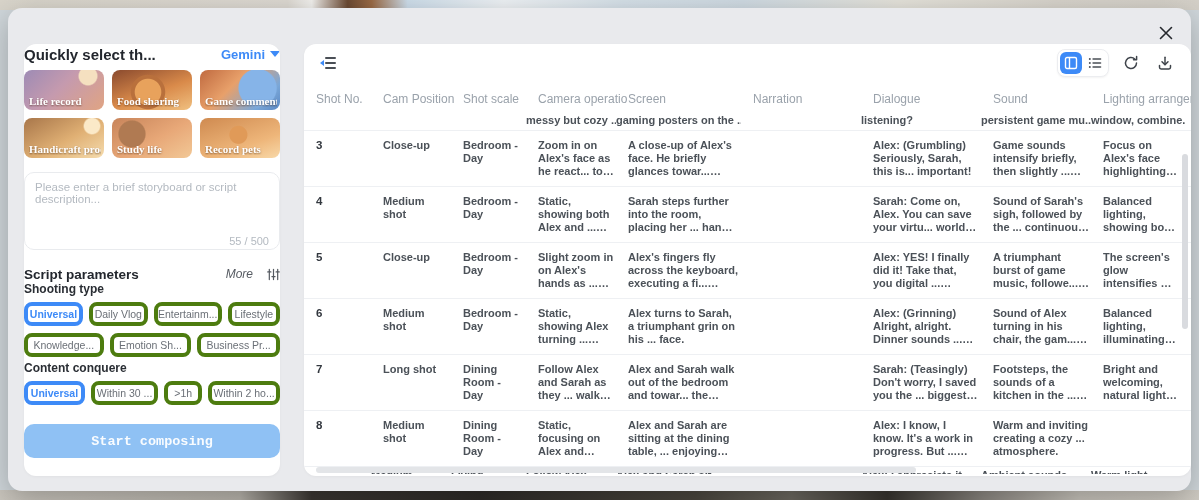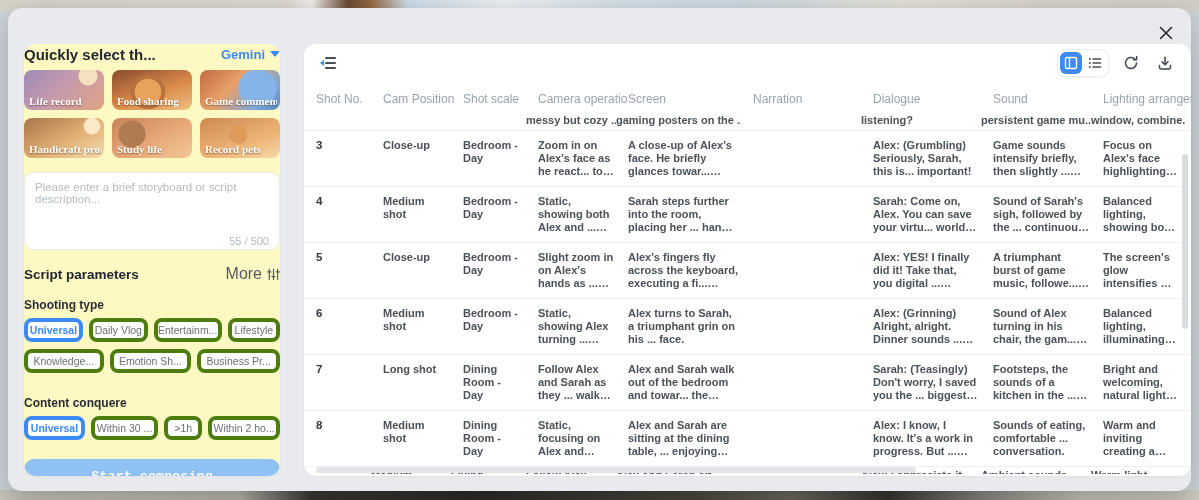--- a/index.html
+++ b/index.html
@@ -10,21 +10,21 @@
   .bg-strip-bottom { position:absolute; left:0; bottom:0; width:1199px; height:10px;
     background:linear-gradient(90deg,#c9c5bd 0%,#b8b4ac 20%,#3a3632 26%,#2e2b28 40%,#4a463e 58%,#6b675f 66%,#36332e 74%,#8a8680 82%,#c6c2ba 90%,#cfcbc3 100%); }
 
   .modal { position:absolute; left:8px; top:8px; width:1183px; height:483px;
     background:#e9eaed; border-radius:14px; box-shadow:0 8px 30px rgba(0,0,0,.25); }
   .close-btn { position:absolute; top:14px; right:14px; width:22px; height:22px;
     display:flex; align-items:center; justify-content:center; cursor:pointer; color:#2b2e33; }
 
   
   .sidebar-card { position:absolute; left:16px; top:36px; width:256px; height:432px;
-    background:#fef9c3; border-radius:12px; padding:0; overflow:hidden;
+    background:#ffffff; border-radius:12px; padding:0; overflow:hidden;
     box-shadow:0 1px 3px rgba(0,0,0,.04); }
   .sb-head { display:flex; align-items:center; justify-content:space-between; height:20px; margin-bottom:6px; }
   .sb-title { font-size:15px; font-weight:700; color:#23272e; }
   .model-select { display:flex; align-items:center; gap:5px; color:#3d8af7; font-size:13px; font-weight:700; cursor:pointer; }
   .caret-down { width:0; height:0; border-left:5px solid transparent; border-right:5px solid transparent; border-top:6px solid #3d8af7; }
 
   .tpl-grid { display:grid; grid-template-columns:repeat(3,1fr); gap:8px; margin-bottom:14px; }
   .tpl-card { position:relative; height:40px; border-radius:8px; overflow:hidden; cursor:pointer; }
   .tpl-label { position:absolute; left:5px; right:3px; bottom:3px; color:#fff; font-size:11px; font-weight:700;
     white-space:nowrap; overflow:hidden; text-shadow:0 1px 2px rgba(60,30,10,.55);font-family:Liberation Serif, serif; }
@@ -35,23 +35,23 @@
   .tpl-4 { background:radial-gradient(circle at 48% 42%, #e09a58 0 18%, transparent 20%), linear-gradient(160deg,#cf8a50 0%,#eeb67a 65%,#f8d8a8 100%); }
   .tpl-5 { background:radial-gradient(circle at 25% 40%, #b07a52 0 20%, transparent 22%), linear-gradient(150deg,#c8845a 0%,#e8a878 55%,#f2c896 100%); }
 
   .desc-box { position:relative; height:78px; border:1px solid #e9ebee; border-radius:10px;
     background:#fff; margin-bottom:16px; padding:8px 10px 18px; }
   .desc-box textarea { width:100%; height:100%; border:none; outline:none; resize:none;
     font-family:"Liberation Sans",sans-serif; font-size:11.5px; color:#33383f; background:transparent; }
   .desc-box textarea::placeholder { color:#b4bac1; }
   .char-count { position:absolute; right:10px; bottom:2px; font-size:11px; color:#b4bac1; }
 
-  .params-head { display:flex; align-items:center; justify-content:space-between; height:16px; margin-bottom:16px; }
+  .params-head { display:flex; align-items:center; justify-content:space-between; height:16px; margin-bottom:0; }
   .params-title { font-size:13.5px; font-weight:700; color:#23272e; }
-  .more-link { display:flex; align-items:center; gap:5px; font-size:16px; color:#555a61; cursor:pointer; }
+  .more-link { display:flex; align-items:center; gap:14px; font-size:12px; color:#555a61; cursor:pointer;font-style:italic; }
 
   .group-label { font-size:12px; font-weight:700; color:#2a2e34; height:14px; margin-bottom:6px; }
   .chip-row { display:flex; gap:6px; margin-bottom:7px; }
   .chip { height:24px; display:flex; align-items:center; justify-content:center; padding:0 8px;
     background:#fff; border:4px solid #4d7c0f; border-radius:8px; font-size:10.5px; color:#6b7077;
     white-space:nowrap; overflow:hidden; cursor:pointer; flex:0 1 auto; }
   .chip.active { border-color:#3d8af7; color:#3d8af7; font-weight:600; }
 
   .start-btn { margin-top:12px; width:100%; height:34px; border:none; border-radius:10px;
     background:#8fc1f4; color:rgba(255,255,255,.95); font-size:13.5px; font-weight:600;
@@ -149,21 +149,21 @@
       </div>
     </div>
 
     <div class="group-label">Shooting type</div>
     <div class="chip-row">
       <div class="chip active">Universal</div>
       <div class="chip">Daily Vlog</div>
       <div class="chip">Entertainm...</div>
       <div class="chip">Lifestyle</div>
     </div>
-    <div class="chip-row" style="margin-bottom:23px;">
+    <div class="chip-row" style="margin-bottom:4px;">
       <div class="chip">Knowledge...</div>
       <div class="chip">Emotion Sh...</div>
       <div class="chip">Business Pr...</div>
     </div>
 
     <div class="group-label">Content conquere</div>
     <div class="chip-row">
       <div class="chip active">Universal</div>
       <div class="chip">Within 30 ...</div>
       <div class="chip" style="flex-grow:.6">&gt;1h</div>
@@ -297,21 +297,20 @@
           <div class="cell">Bright and welcoming, natural light coming ...</div>
         </div>
         <div class="grid-row t-row">
           <div class="cell shot">8</div>
           <div class="cell">Medium shot</div>
           <div class="cell">Dining Room - Day</div>
           <div class="cell">Static, focusing on Alex and Sarah ... the table.</div>
           <div class="cell">Alex and Sarah are sitting at the dining table, ... enjoying their meal and ...</div>
           <div class="cell"></div>
           <div class="cell">Alex: I know, I know. It's a work in progress. But ... hey, at least I conquere...</div>
-          <div class="cell">Sounds of eating, comfortable ... conversation.</div>
           <div class="cell">Warm and inviting creating a cozy ... atmosphere.</div>
         </div>
         <div class="grid-row t-row partial-bottom">
           <div class="cell shot"></div>
           <div class="cell">Medium shot</div>
           <div class="cell">Living Room -</div>
           <div class="cell">Follow Alex and</div>
           <div class="cell">Alex and Sarah sit on</div>
           <div class="cell"></div>
           <div class="cell">Alex: I appreciate it</div>

